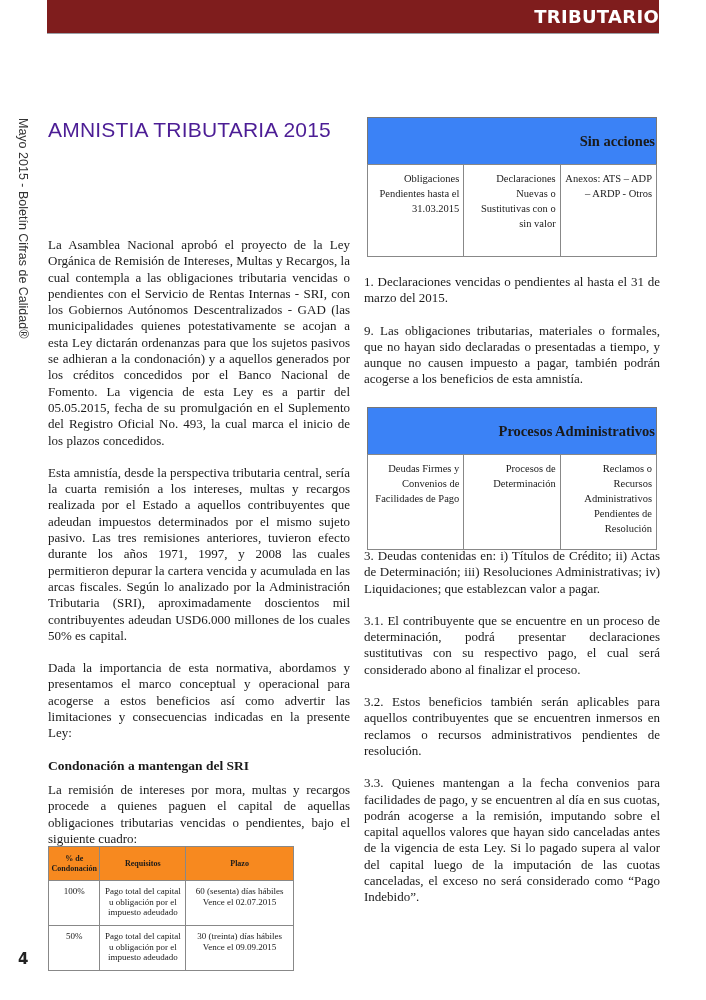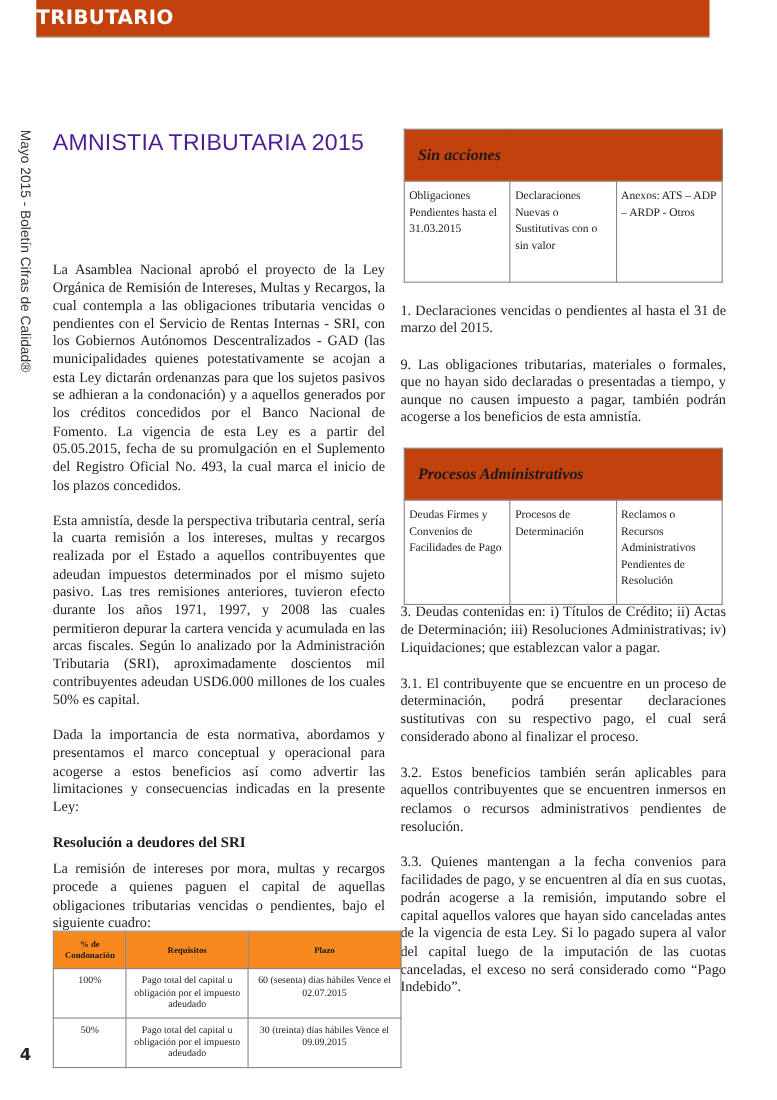--- a/index.html
+++ b/index.html
@@ -1,32 +1,32 @@
 <!DOCTYPE html>
 <html><head>
 <meta charset="utf-8">
 <style>
   html, body { margin: 0; padding: 0; }
   body { width: 706px; height: 1000px; position: relative; background: #ffffff; overflow: hidden; font-family: "Liberation Serif", serif; color: #1a1a1a; }
-  .banner { position: absolute; left: 33px; top: 0; width: 612px; height: 33px; background: #c2410c; border-bottom: 1px solid #9aa0a6; display: flex; align-items: center; justify-content: flex-start; }
+  .banner { position: absolute; left: 47px; top: 0; width: 612px; height: 33px; background: #7f1d1d; border-bottom: 1px solid #9aa0a6; display: flex; align-items: center; justify-content: flex-end; }
   .banner span { color: #fff; font-family: "DejaVu Sans", sans-serif; font-weight: bold; font-size: 18px; letter-spacing: 0.3px; }
   .sidebar { position: absolute; left: 14px; top: 118px; width: 18px; height: 270px; }
   .sidebar span { position: absolute; left: 0; top: 0; transform-origin: 0 0; transform: rotate(90deg) translate(0, -16px); white-space: nowrap; font-family: "Liberation Sans", sans-serif; font-size: 12.5px; color: #333; }
   .page-num { position: absolute; left: 18px; top: 950px; font-family: "DejaVu Sans", sans-serif; font-weight: bold; font-size: 15px; color: #222; }
   .title { position: absolute; left: 48px; top: 118px; font-family: "Liberation Sans", sans-serif; font-size: 21px; color: #4c1d95; letter-spacing: 0.2px; }
   .col { position: absolute; font-size: 13px; line-height: 16.3px; text-align: justify; }
   .col p { margin: 0 0 16px 0; }
   .left-col { left: 48px; top: 237px; width: 302px; }
   .right-col { width: 296px; left: 364px; }
   .heading { font-weight: bold; font-size: 13.5px; margin: 0 0 8px 0 !important; }
   table { border-collapse: collapse; }
   .box-table { position: absolute; width: 290px; left: 367px; border: 1px solid #777; }
-  .box-table .hdr { background: #c2410c; height: 44px; padding-left: 12px; font-weight: bold; font-size: 14.5px; text-align: left; color: #1a1a1a; font-style: italic; }
-  .box-table td { border: 1px solid #888; vertical-align: top; text-align: left; font-size: 10.5px; line-height: 15px; padding: 6px 4px; width: 33%; }
-  .cond-table { position: absolute; left: 48px; top: 846px; width: 317px; border: 1px solid #777; font-family: Liberation Serif, serif; }
+  .box-table .hdr { background: #3b82f6; height: 44px; padding-left: 12px; font-weight: bold; font-size: 14.5px; text-align: right; color: #1a1a1a; }
+  .box-table td { border: 1px solid #888; vertical-align: top; text-align: right; font-size: 10.5px; line-height: 15px; padding: 6px 4px; width: 33%; }
+  .cond-table { position: absolute; left: 48px; top: 846px; width: 246px; border: 1px solid #777; font-family: Liberation Serif, serif; }
   .cond-table th { background: #f7891f; font-size: 8px; font-weight: bold; height: 31px; border: 1px solid #888; line-height: 10px; }
   .cond-table td { border: 1px solid #888; font-size: 9px; line-height: 10.5px; text-align: center; vertical-align: top; padding: 5px 3px; height: 34px; }
 </style>
 </head>
 <body>
 
 <div class="banner">
   <span>TRIBUTARIO</span>
 </div>
 
@@ -35,21 +35,21 @@
 </div>
 
 <div class="page-num">4</div>
 
 <div class="title">AMNISTIA TRIBUTARIA 2015</div>
 
 <div class="col left-col">
   <p>La Asamblea Nacional aprobó el proyecto de la Ley Orgánica de Remisión de Intereses, Multas y Recargos, la cual contempla a las obligaciones tributaria vencidas o pendientes con el Servicio de Rentas Internas - SRI, con los Gobiernos Autónomos Descentralizados - GAD (las municipalidades quienes potestativamente se acojan a esta Ley dictarán ordenanzas para que los sujetos pasivos se adhieran a la condonación) y a aquellos generados por los créditos concedidos por el Banco Nacional de Fomento. La vigencia de esta Ley es a partir del 05.05.2015, fecha de su promulgación en el Suplemento del Registro Oficial No. 493, la cual marca el inicio de los plazos concedidos.</p>
   <p>Esta amnistía, desde la perspectiva tributaria central, sería la cuarta remisión a los intereses, multas y recargos realizada por el Estado a aquellos contribuyentes que adeudan impuestos determinados por el mismo sujeto pasivo. Las tres remisiones anteriores, tuvieron efecto durante los años 1971, 1997, y 2008 las cuales permitieron depurar la cartera vencida y acumulada en las arcas fiscales.  Según lo analizado por la Administración Tributaria (SRI), aproximadamente doscientos mil contribuyentes adeudan USD6.000 millones de los cuales 50% es capital.</p>
   <p>Dada la importancia de esta normativa, abordamos y presentamos el marco conceptual y operacional para acogerse a estos beneficios así como advertir las limitaciones y consecuencias indicadas en la presente Ley:</p>
-  <p class="heading">Resolución a deudores del SRI</p>
+  <p class="heading">Condonación a mantengan del SRI</p>
   <p>La remisión de intereses por mora, multas y recargos procede a quienes paguen el capital de aquellas obligaciones tributarias vencidas o pendientes, bajo el siguiente cuadro:</p>
 </div>
 
 <table class="box-table" style="top:117px;">
   <tbody>
       <tr>
         <th colspan="3" class="hdr">Sin acciones</th>
       </tr>
   <tr style="height:92px;">
     <td>Obligaciones Pendientes hasta el 31.03.2015</td>

